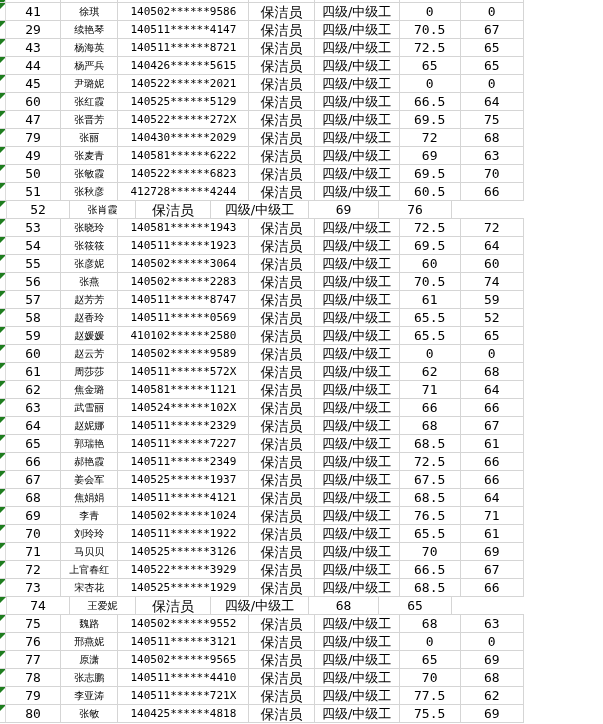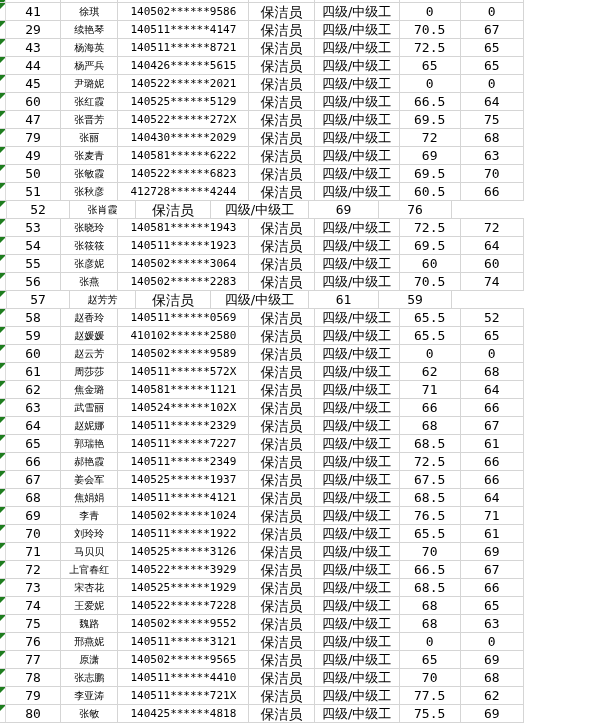--- a/index.html
+++ b/index.html
@@ -255,20 +255,21 @@
       <div class="cell c-s1">70.5</div>
       <div class="cell c-s2">74</div>
     </div>
 
     <div class="row">
       <div class="cell c-tri">
         <span class="tri"></span>
       </div>
       <div class="cell c-no">57</div>
       <div class="cell c-name">赵芳芳</div>
+      <div class="cell c-id">140511******8747</div>
       <div class="cell c-job">保洁员</div>
       <div class="cell c-level">四级/中级工</div>
       <div class="cell c-s1">61</div>
       <div class="cell c-s2">59</div>
     </div>
 
     <div class="row">
       <div class="cell c-tri">
         <span class="tri"></span>
       </div>
@@ -475,21 +476,20 @@
       <div class="cell c-s1">68.5</div>
       <div class="cell c-s2">66</div>
     </div>
 
     <div class="row">
       <div class="cell c-tri">
         <span class="tri"></span>
       </div>
       <div class="cell c-no">74</div>
       <div class="cell c-name">王爱妮</div>
-      <div class="cell c-id">140522******7228</div>
       <div class="cell c-job">保洁员</div>
       <div class="cell c-level">四级/中级工</div>
       <div class="cell c-s1">68</div>
       <div class="cell c-s2">65</div>
     </div>
 
     <div class="row">
       <div class="cell c-tri">
         <span class="tri"></span>
       </div>

